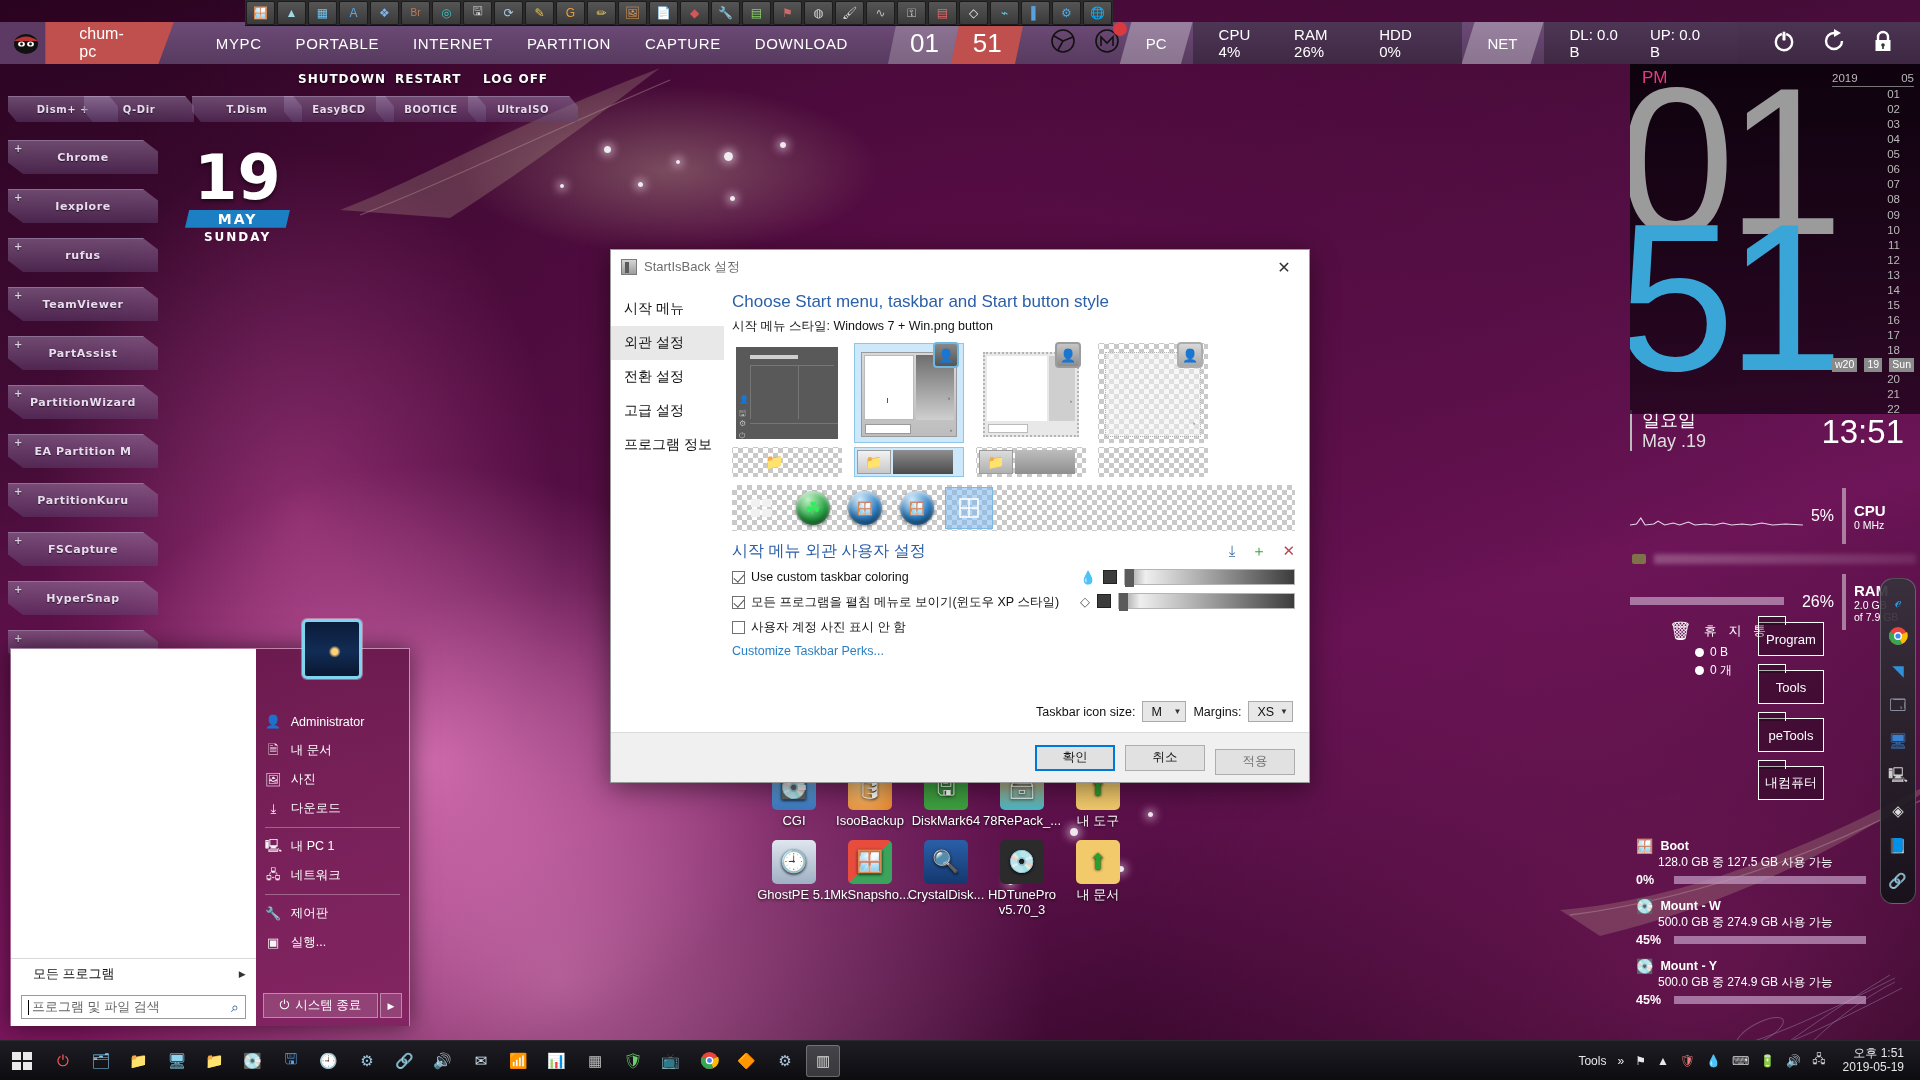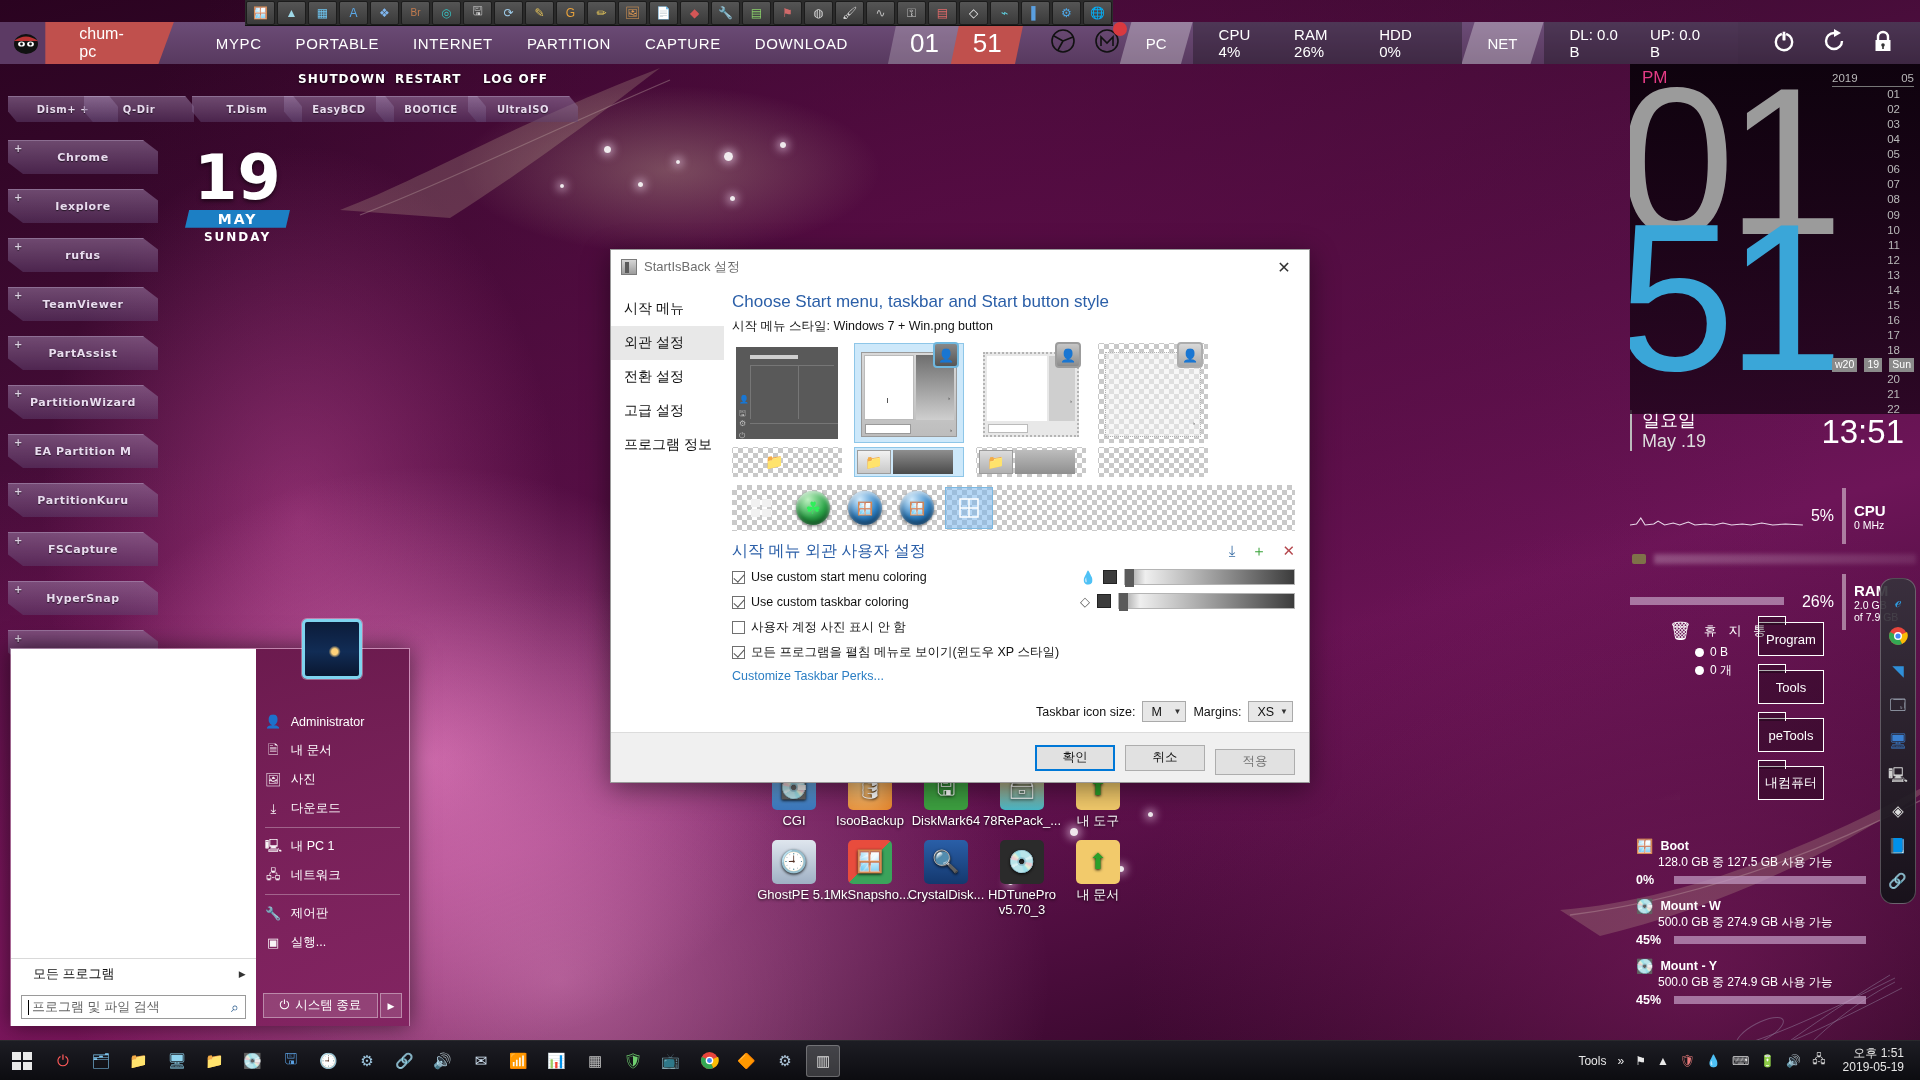--- a/index.html
+++ b/index.html
@@ -726,35 +726,31 @@
               <rect x="2" y="2" width="18" height="18"></rect>
                   <line x1="11" y1="2" x2="11" y2="20"></line>
               <line x1="2" y1="11" x2="20" y2="11"></line>
                 </g>
               </svg>
           </div>
         </div>
 
         <div class="dlg-h2">시작 메뉴 외관 사용자 설정</div>
 
-        <div class="cbrow">
-          <span class="cbox on"></span>
-          <span>Use custom start menu coloring</span>
-        </div>
         <div class="cbrow" style="margin-top:3px;">
           <span class="cbox on"></span>
           <span>Use custom taskbar coloring</span>
         </div>
         <div class="cbrow" style="margin-top:3px;">
+          <span class="cbox on"></span>
+          <span>모든 프로그램을 펼침 메뉴로 보이기(윈도우 XP 스타일)</span>
+        </div>
+        <div class="cbrow" style="margin-top:3px;">
           <span class="cbox"></span>
           <span>사용자 계정 사진 표시 안 함</span>
-        </div>
-        <div class="cbrow" style="margin-top:3px;">
-          <span class="cbox on"></span>
-          <span>모든 프로그램을 펼침 메뉴로 보이기(윈도우 XP 스타일)</span>
         </div>
         <a class="link">Customize Taskbar Perks...</a>
       </div>
     </div>
 
     <div class="rightpanel">
       <div class="rp-icons">
         <span style="color:#3a6ea5;">⤓</span>
         <span style="color:#3aa33a;">＋</span>
         <span style="color:#b5484e;">✕</span>

